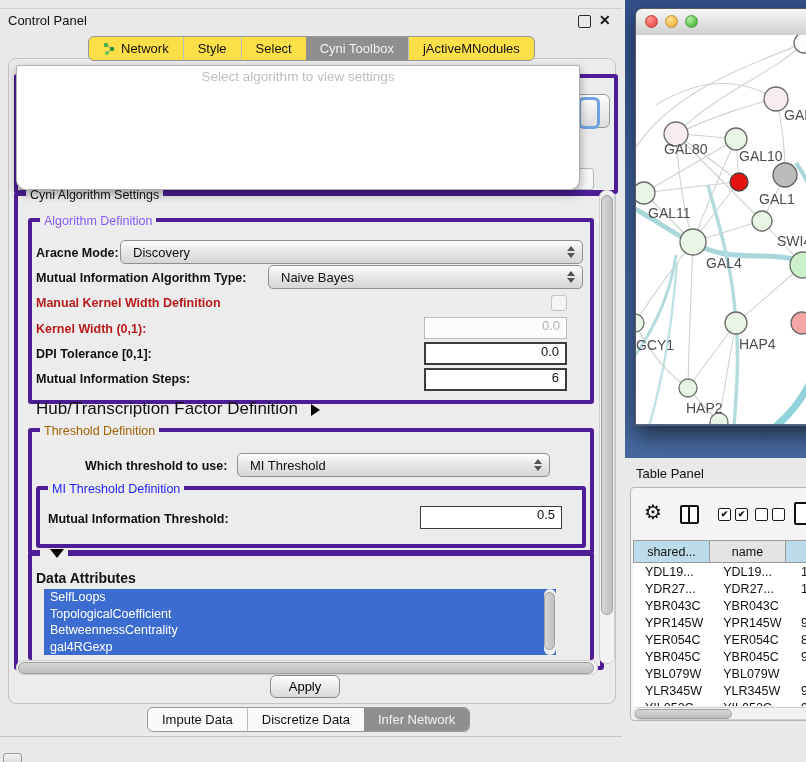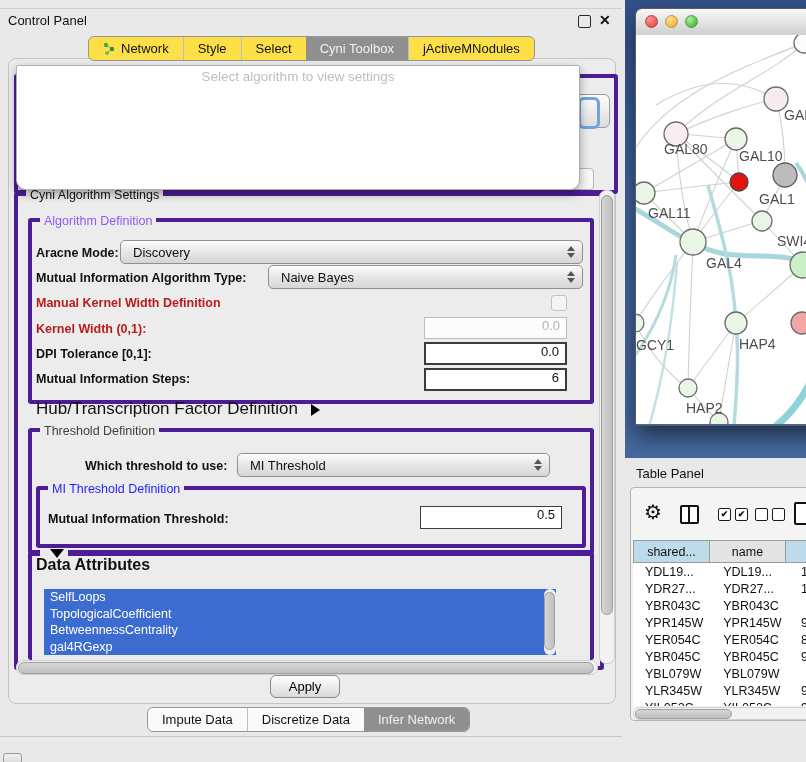--- a/index.html
+++ b/index.html
@@ -146,21 +146,21 @@
       <span>6</span>
     </div>
 
     <span class="abs" style="left:36px;top:399px;font-size:17px;white-space:nowrap;">
       <span>Hub/Transcription Factor Definition</span>
       <span style="display:inline-block;margin-left:8px;width:0;height:0;border-top:6px solid transparent;
                    border-bottom:6px solid transparent;border-left:9px solid #000;vertical-align:-2px;"></span>
     </span>
 
     <div class="groupbox" style="left:28px;top:428px;width:558px;height:118px;">
-      <span class="grouptitle" style="color:#404040;">Threshold Definition</span>
+      <span class="grouptitle" style="color:#a16207;">Threshold Definition</span>
     </div>
 
     <span class="lbl" style="left:85px;top:459px;">Which threshold to use:</span>
     <div class="combo" style="left:237px;top:453px;width:313px;height:24px;">
       <span>MI Threshold</span>
       <span class="spin">
           <span class="tri-u"></span>
           <span class="tri-d"></span>
         </span>
     </div>
@@ -172,21 +172,21 @@
     <div class="field" style="left:420px;top:506px;width:142px;height:23px;border-width:1.5px;">
       <span>0.5</span>
     </div>
 
     <div class="groupbox" style="left:28px;top:552px;width:558px;height:104px;border-bottom:none;">
       <span class="grouptitle">
         <span style="display:inline-block;margin-left:6px;width:0;height:0;border-left:7px solid transparent;
                      border-right:7px solid transparent;border-top:9px solid #000;vertical-align:1px;"></span>
       </span>
     </div>
-    <span class="lbl" style="left:36px;top:556px;font-size:16px;">Data Attributes</span>
+    <span class="lbl" style="left:36px;top:570px;font-size:14px;">Data Attributes</span>
 
     <div class="abs" style="left:44px;top:589px;width:512px;height:66px;background:#7dd3fc;overflow:hidden;">
       <div class="listitem">SelfLoops</div>
       <div class="listitem">TopologicalCoefficient</div>
       <div class="listitem">BetweennessCentrality</div>
       <div class="listitem">gal4RGexp</div>
       <div class="abs track" style="right:0;top:0;width:12px;height:66px;border:none;background:#efefef;"></div>
       <div class="vthumb" style="right:1px;top:3px;width:9px;height:56px;position:absolute;"></div>
     </div>
 

